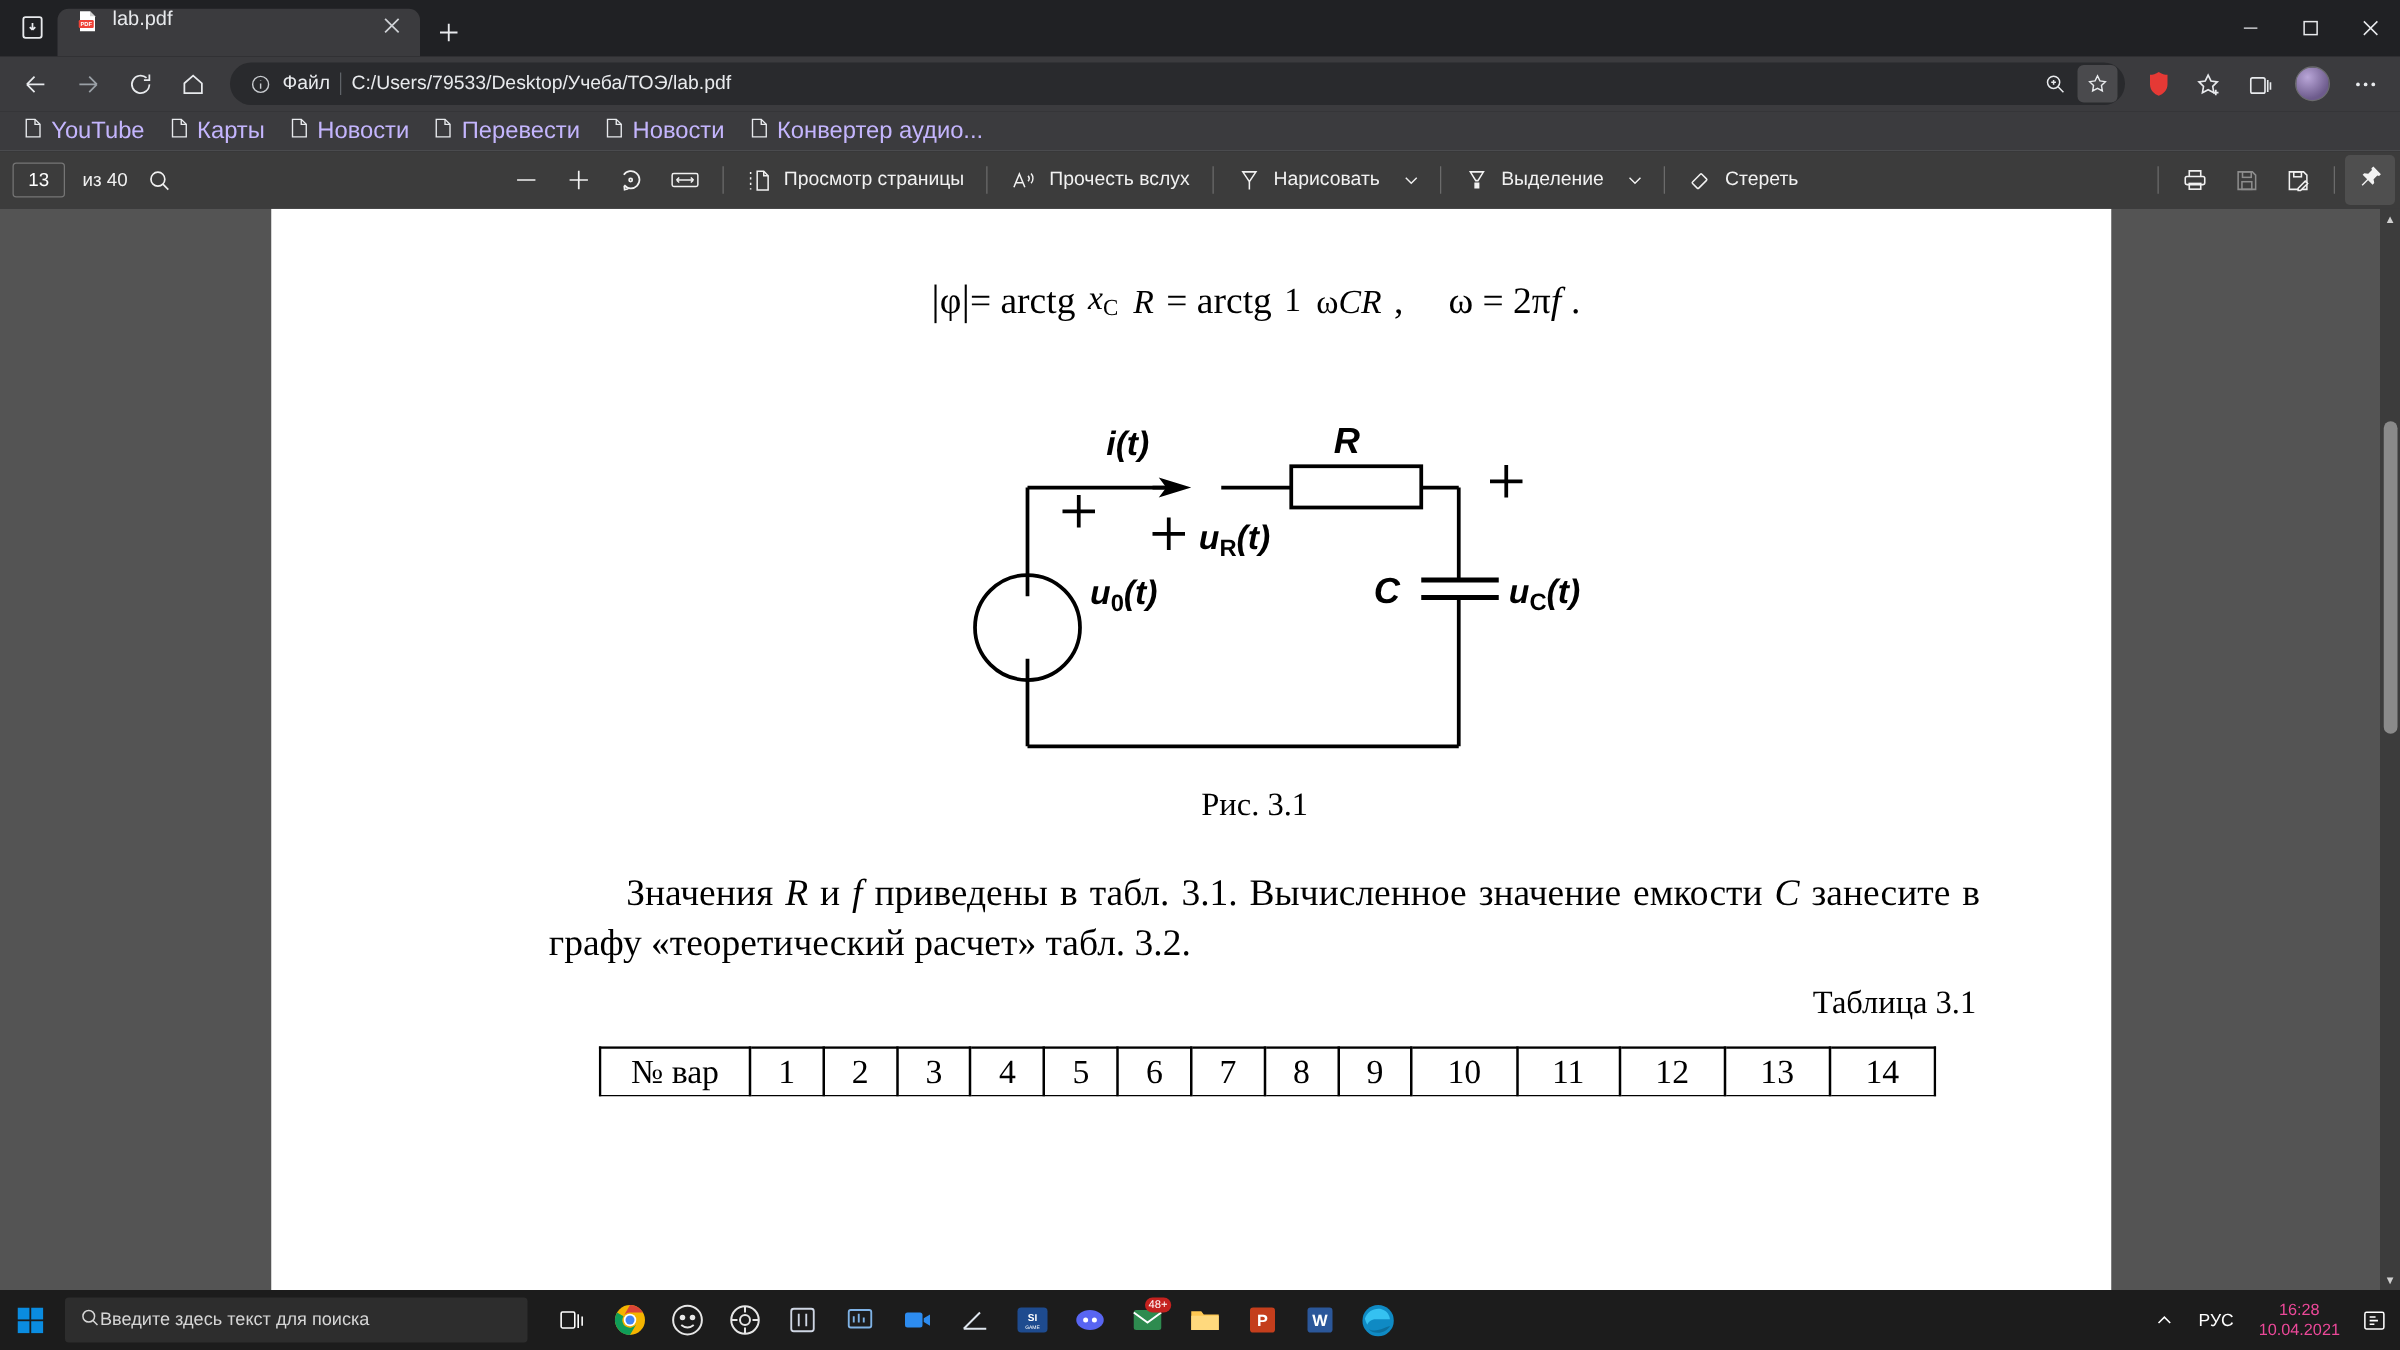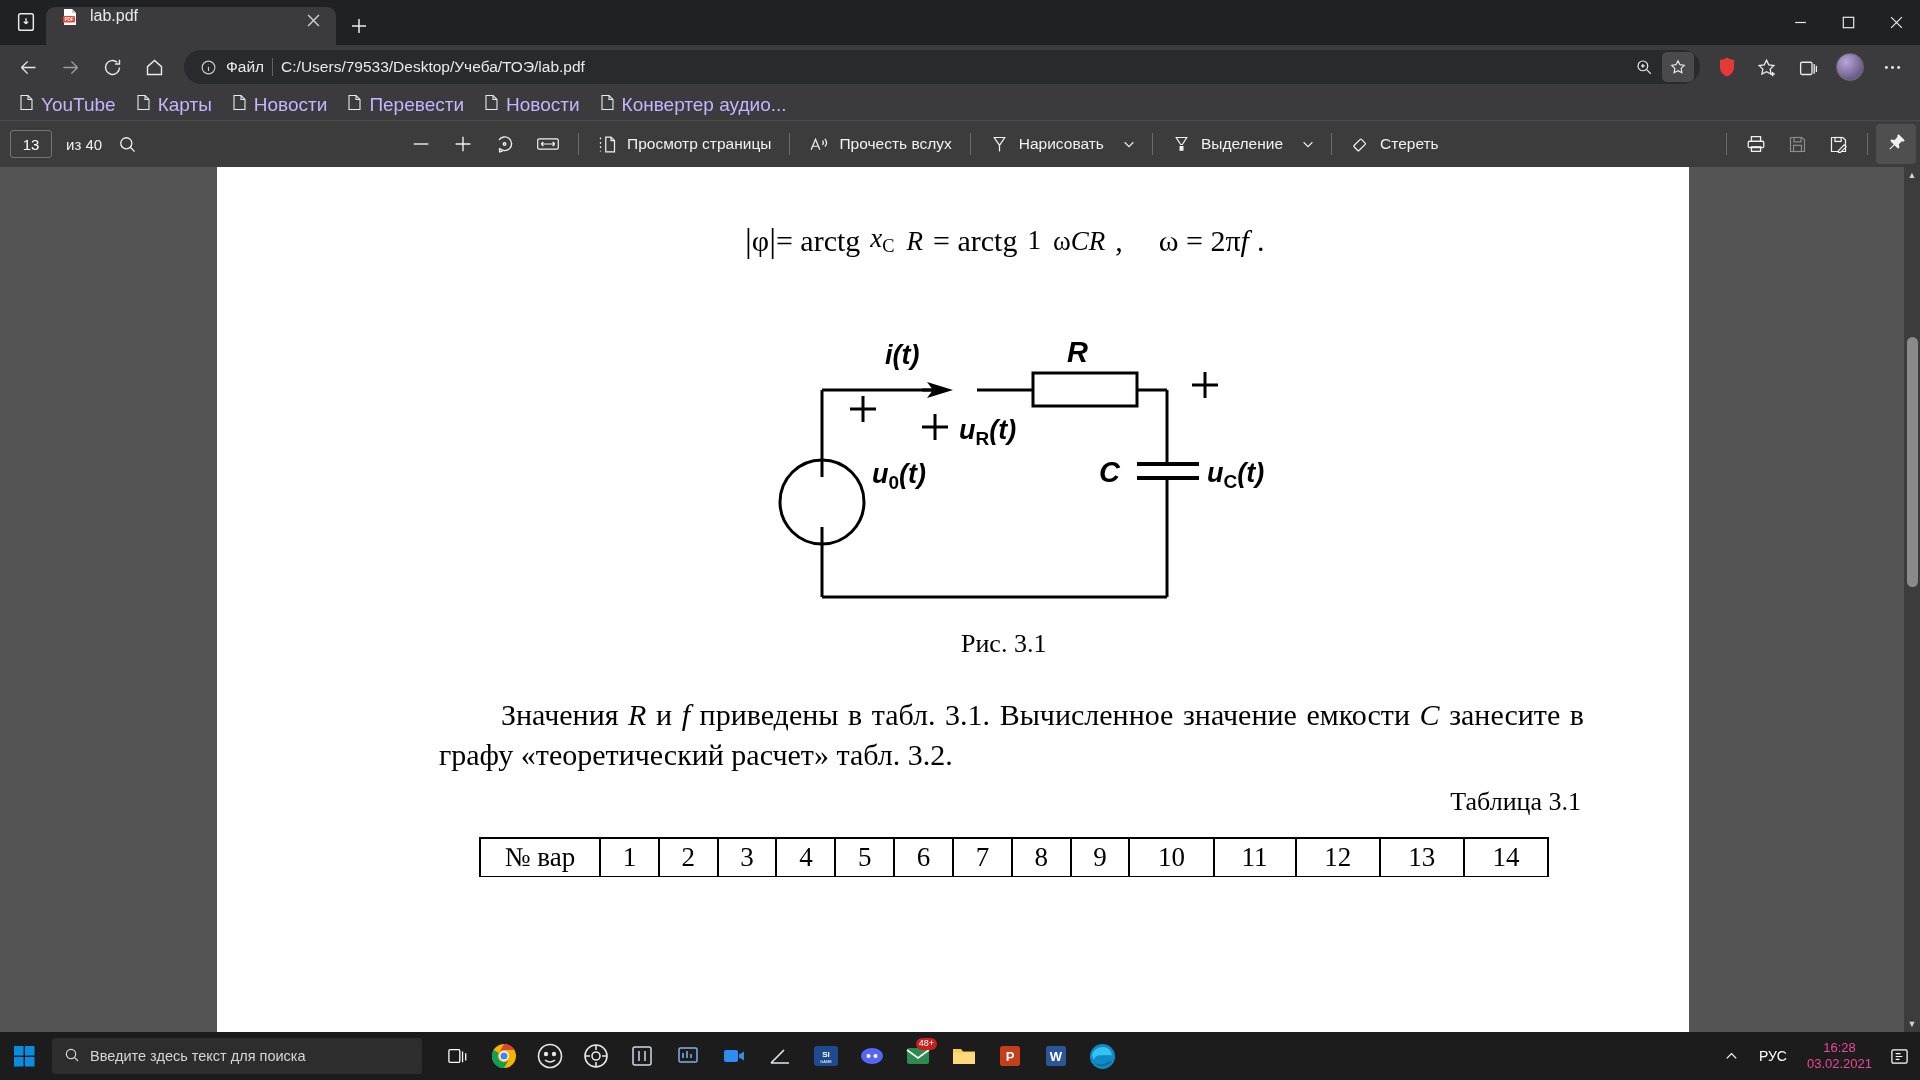--- a/index.html
+++ b/index.html
@@ -146,21 +146,21 @@
   .circuit { position: absolute; left: 520px; top: 170px; }
 
   
   .taskbar {
     height: 48px; flex: 0 0 48px; background: #1c1c1c;
     display: flex; align-items: center; position: relative; color: #fff;
   }
   .start { width: 48px; height: 48px; display: flex; align-items: center; justify-content: center; }
   .searchbox {
     width: 370px; height: 36px; background: #2d2d2d; border-radius: 3px;
-    display: flex; align-items: center; gap: 10px; padding: 0 12px; margin-left: 4px;
+    display: flex; align-items: center; padding: 0 12px; margin-left: 4px;
     color: #d6d6d6; font-size: 14.5px;
   }
   .tbicons { display: flex; align-items: center; gap: 2px; margin-left: 14px; }
   .tbico { width: 44px; height: 44px; display:flex; align-items:center; justify-content:center; position: relative;}
   .tray { position: absolute; right: 0; display: flex; align-items: center; gap: 4px; padding-right: 6px; justify-content: flex-end; }
   .tray-lang { font-size: 14px; color: #fff; padding: 0 8px; }
   .tray-clock { font-size: 13px; line-height: 1.25; text-align: center; color: #ec4899; padding: 0 8px; }
   .tray-ico { width: 30px; height: 44px; display:flex; align-items:center; justify-content:center; color:#fff;}
   .badge {
     position: absolute; top: 4px; right: 3px; background: #c5221f; color: #fff;
@@ -733,21 +733,21 @@
 
   <div class="tray">
     <div class="tray-ico">
       <svg width="15" height="15" viewBox="0 0 16 16" stroke="#fff" stroke-width="1.3" fill="none">
           <path d="M3 10l5-5 5 5"></path>
         </svg>
     </div>
     <div class="tray-lang">РУС</div>
     <div class="tray-clock">
       <div>16:28</div>
-      <div>03.02.2021</div>
+      <div>10.04.2021</div>
     </div>
     <div class="tray-ico">
       <svg width="19" height="19" viewBox="0 0 20 20" fill="none" stroke="#fff" stroke-width="1.3">
           <rect x="2" y="3" width="16" height="14" rx="1.4"></rect>
           <path d="M6 7h5M6 10h7M6 13h4"></path>
         </svg>
     </div>
   </div>
 </div>
 

